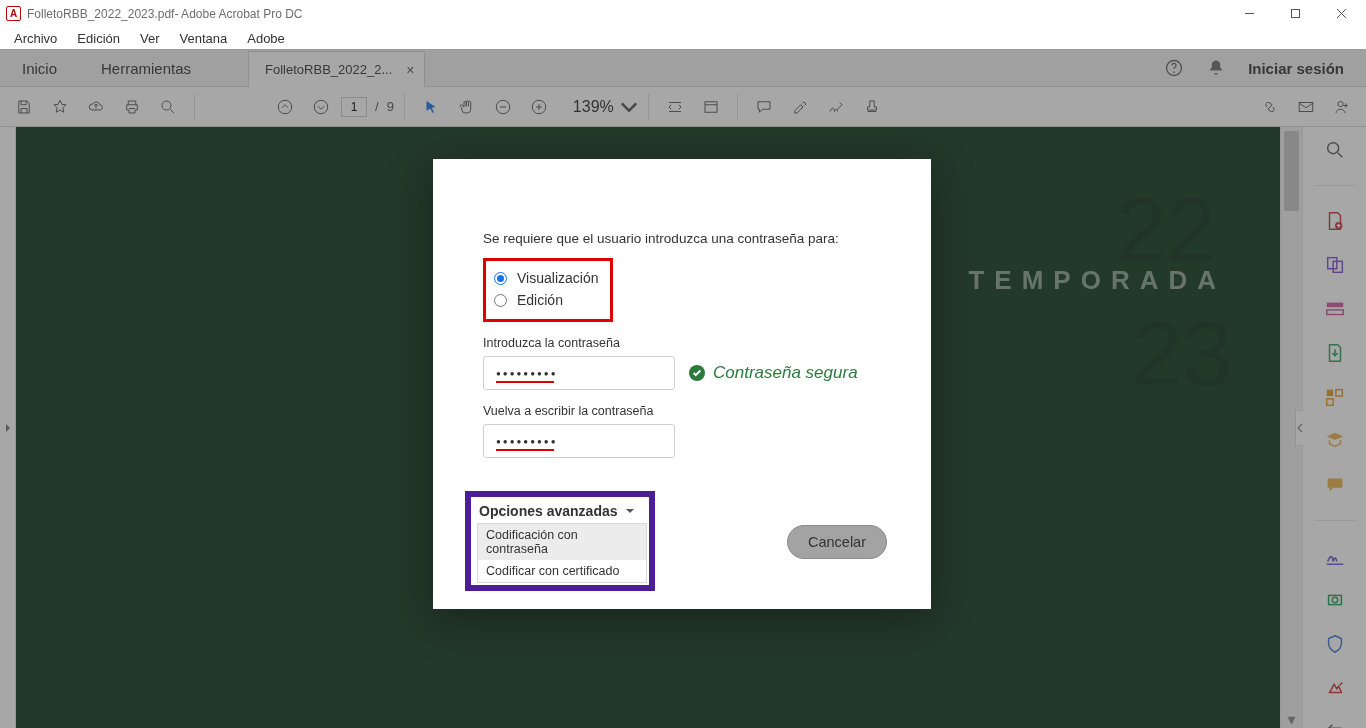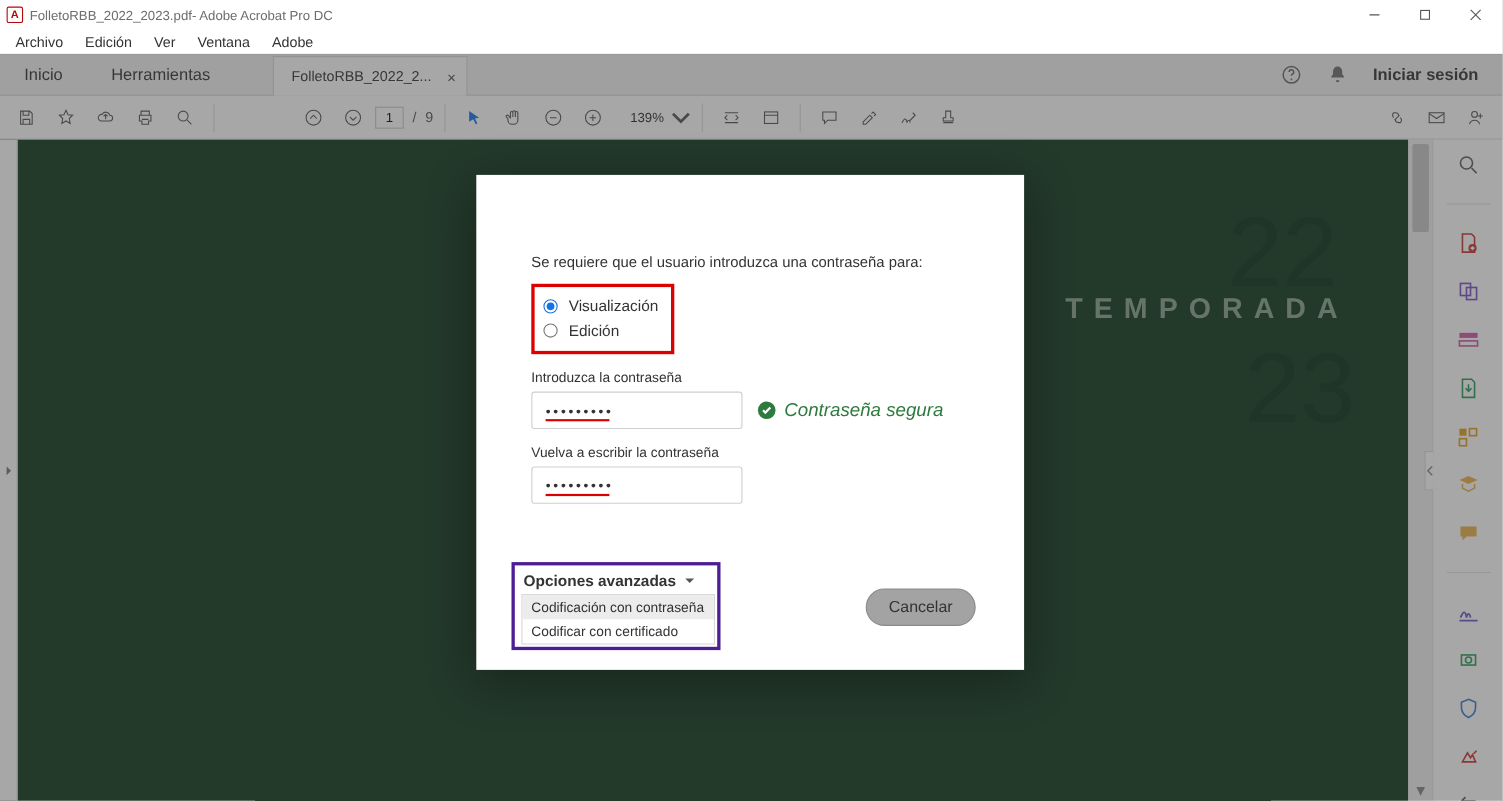--- a/index.html
+++ b/index.html
@@ -27,21 +27,21 @@
 .signin { font-weight:600; font-size:15px; color:#333; }
 
 
 .toolbar { height: 40px; background:#fff; border-bottom:1px solid #d8d8d8; display:flex; align-items:center; padding: 0 8px; gap:4px; color:#555;}
 .toolbar .tb { width:32px; height:32px; display:flex; align-items:center; justify-content:center; }
 .toolbar .sep { width:1px; height:26px; background:#ddd; margin: 0 6px; }
 .toolbar svg { width:18px; height:18px; fill:none; stroke:#555; stroke-width:1.3; }
 .toolbar .spacer { flex:0 0 60px; }
 .pagenum { font-size:13px; display:flex; align-items:center; gap:8px; }
 .pagenum input { width:26px; height:20px; text-align:center; border:1px solid #ccc; font-size:12px;}
-.zoom { font-size:12px; color:#2a2a2a; margin-left:14px; display:flex; align-items:center; gap:6px;}
+.zoom { font-size:16px; color:#2a2a2a; margin-left:14px; display:flex; align-items:center; gap:6px;}
 .toolbar .right-tools { margin-left:auto; display:flex; align-items:center; gap:4px;}
 
 
 .workarea { position:relative; height: calc(728px - 27px - 22px - 38px - 40px); background:#fff; }
 .doc-bg { position:absolute; inset:0; right:86px; background:#0f371c; }
 .doc-bg .temporada { position:absolute; right:54px; top:138px; color:#8aa58f; font-weight:700; letter-spacing:10px; font-size:26px; }
 .doc-bg .n22 { position:absolute; right:64px; top:52px; color:#0c2e18; font-size:90px; font-weight:400;}
 .doc-bg .n23 { position:absolute; right:48px; top:176px; color:#0c2e18; font-size:90px; font-weight:400;}
 .left-strip { position:absolute; left:0; top:0; bottom:0; width:16px; background:#fff; border-right:1px solid #e3e3e3; display:flex; align-items:center; justify-content:center;}
 .left-strip svg{width:8px;height:10px;fill:#777;}
@@ -69,21 +69,21 @@
 .field-label { margin-top:14px; font-size:12.5px; color:#333;}
 .pw-wrap { display:flex; align-items:center; gap:14px; margin-top:6px;}
 .pw-input { width:192px; height:34px; border:1px solid #cfcfcf; border-radius:3px; padding:0 12px; font-size:13px; letter-spacing:1px; color:#222; position:relative; display:flex; align-items:center;}
 .pw-input .dots{font-size:8px; letter-spacing:2px; color:#333;}
 .pw-input .underline{position:absolute; left:12px; bottom:6px; height:2.5px; width:58px; background:#dd0000;}
 .pw-status { display:flex; align-items:center; gap:8px; color:#2d7a3e; font-style:italic; font-size:17px;}
 .pw-status .chk{ width:16px; height:16px; border-radius:50%; background:#2d7a3e; display:flex; align-items:center; justify-content:center;}
 .pw-status .chk svg{width:10px;height:10px; stroke:#fff; fill:none; stroke-width:2.4;}
 .dialog-footer { position:absolute; left:0; right:0; bottom:0; padding: 0 44px 18px 32px; }
 .footer-row{ display:flex; align-items:center; }
-.adv-box{ border:3px solid #4c1d95; padding:6px 2px 2px 6px; width:190px;}
+.adv-box{ border:6px solid #4c1d95; padding:6px 2px 2px 6px; width:190px;}
 .adv-title{ font-size:14px; font-weight:700; color:#333; display:flex; align-items:center; gap:6px; margin-bottom:4px; padding-left:2px;}
 .adv-title svg{width:12px;height:12px; fill:#555;}
 .adv-menu{ border:1px solid #d8d8d8; }
 .adv-item{ font-size:12.5px; color:#333; padding:4px 8px;}
 .adv-item.hover{ background:#ececec;}
 .btns { margin-left:auto; display:flex; gap:14px; align-items:flex-start; margin-top:2px;}
 .btn { height:34px; padding: 0 20px; border-radius:17px; font-size:14.5px; display:flex; align-items:center; justify-content:center; cursor:pointer;}
 .btn.cancel{ border:1.5px solid #8a8a8a; color:#333; background:#a3a3a3;}
 .btn.apply{ background:#1473e6; color:#fff; border:1.5px solid #1473e6;}
 .apply-box{ border:3px solid #dd0000; padding:6px;}

